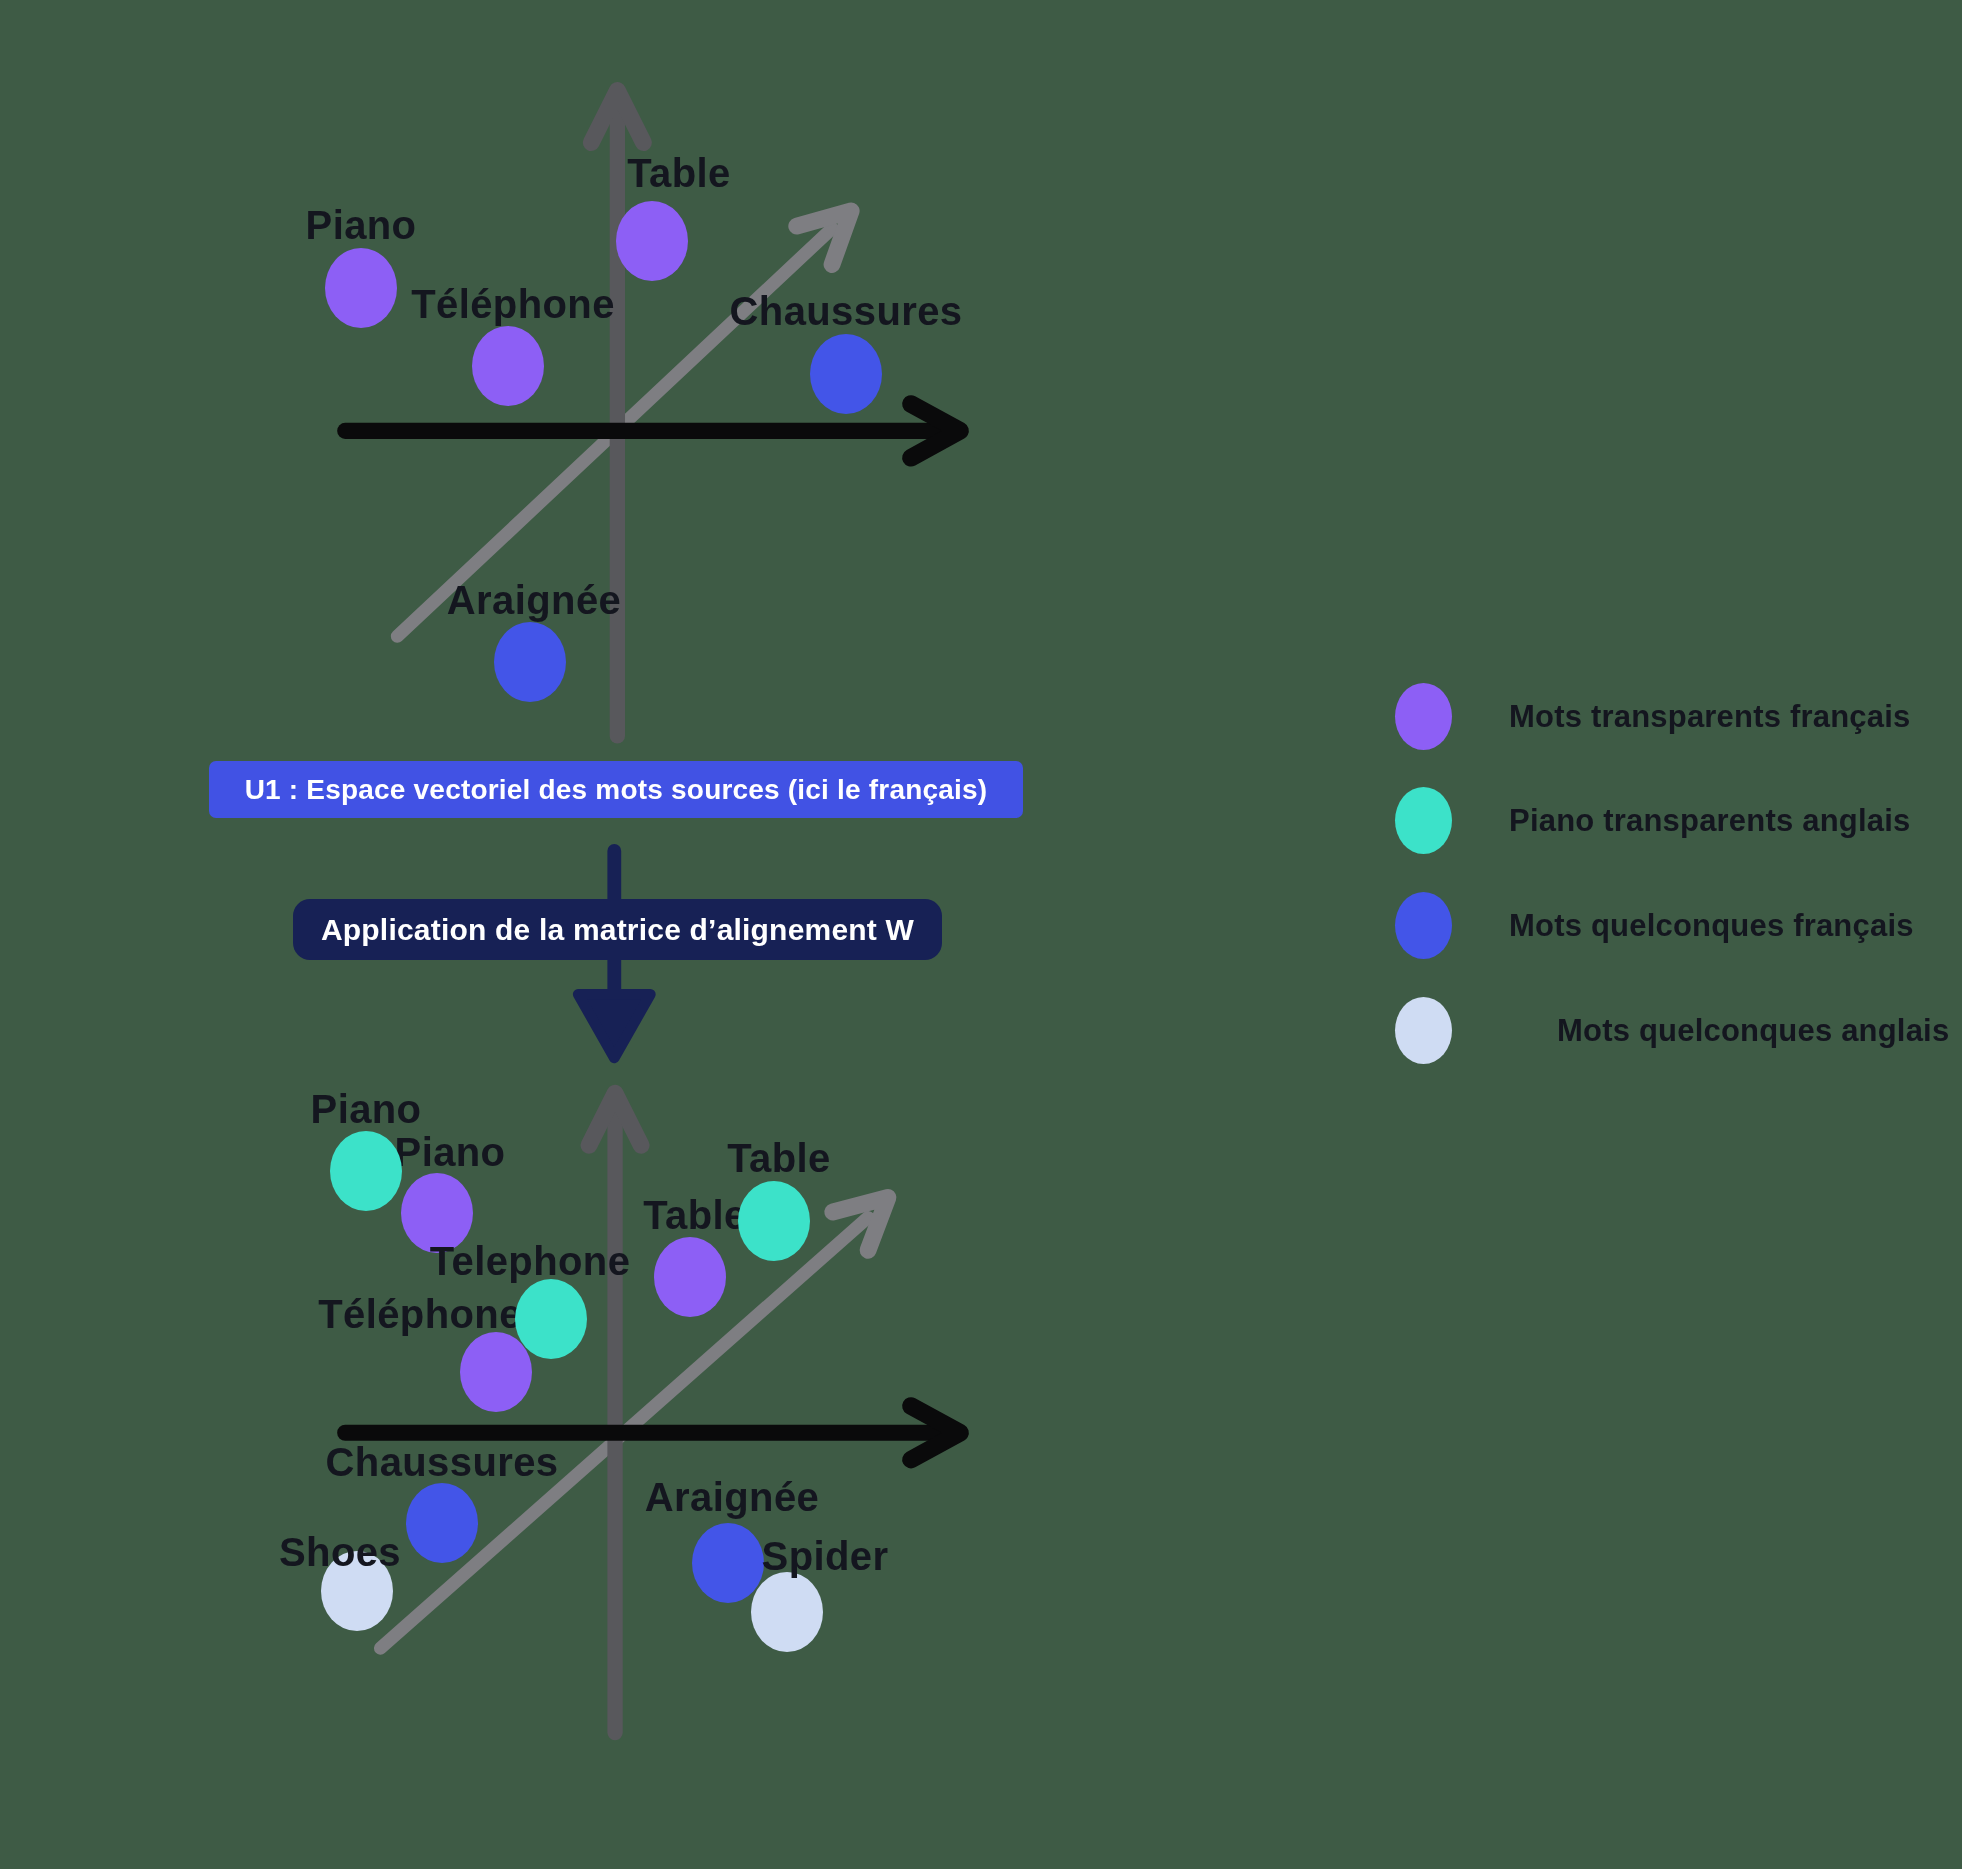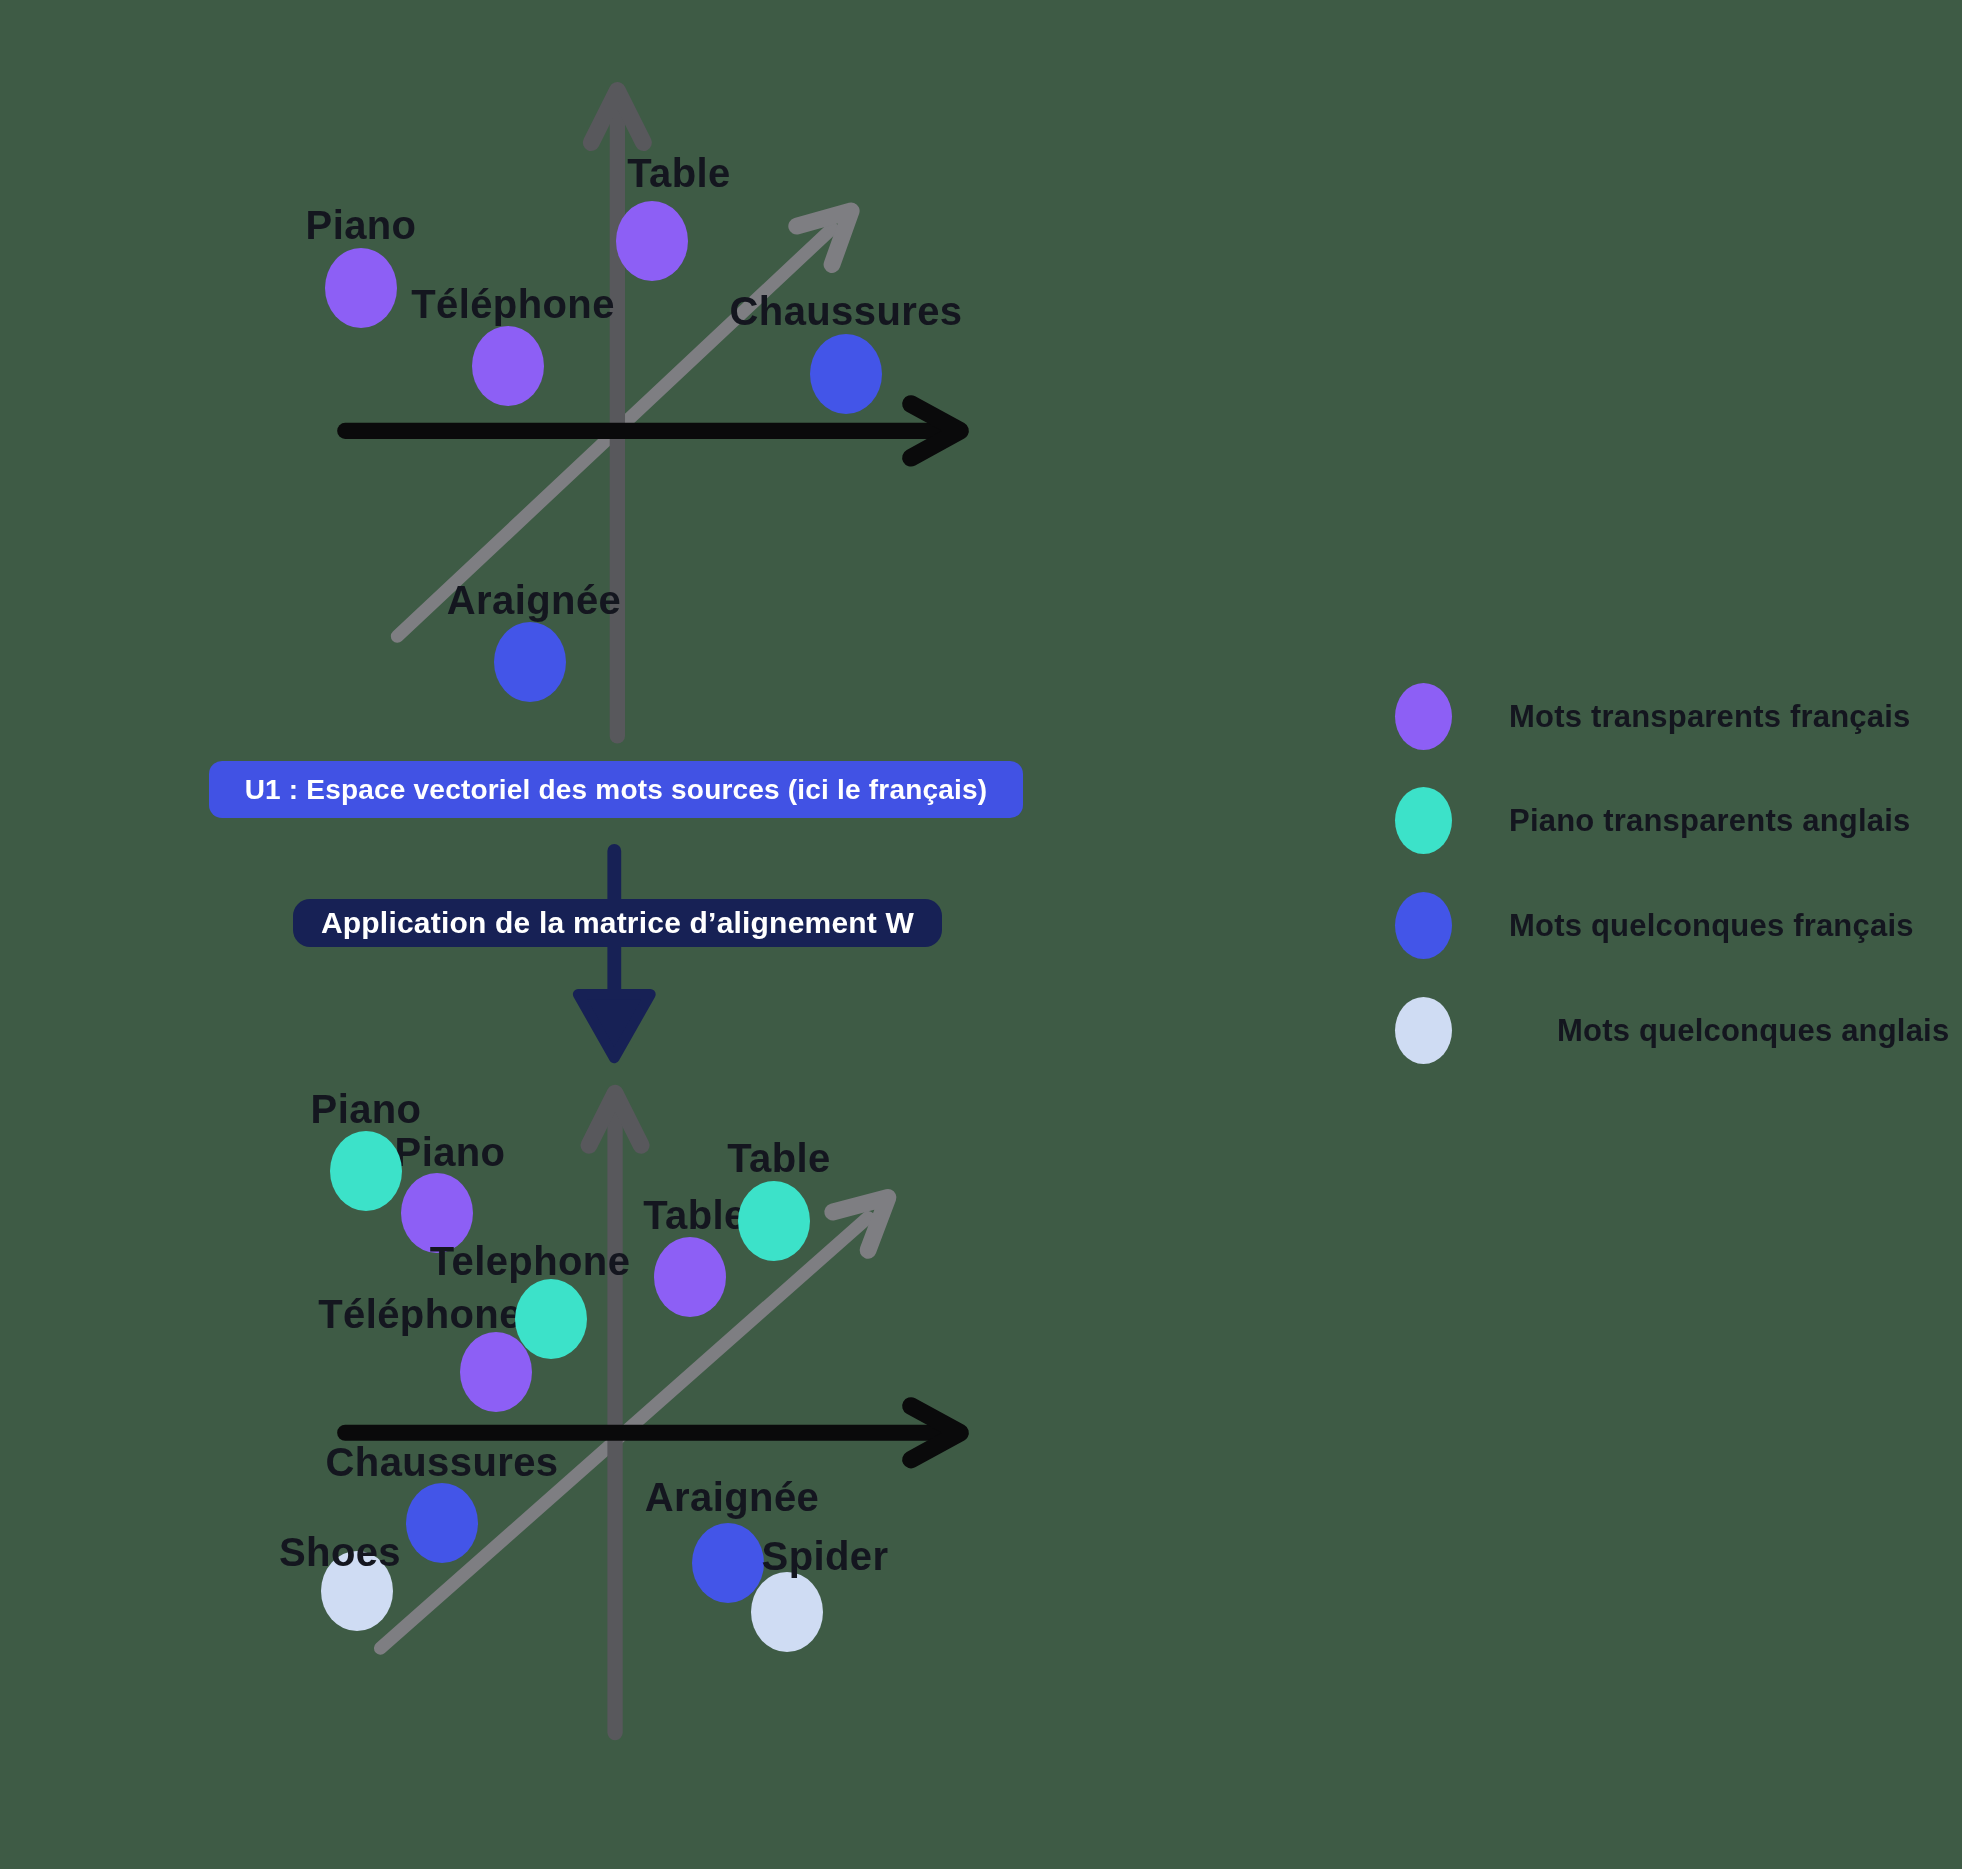--- a/index.html
+++ b/index.html
@@ -26,22 +26,22 @@
     position:absolute;transform:translate(-50%,-50%);
     font-weight:700;font-size:40px;letter-spacing:0.4px;
     color:var(--ink,#14161f);white-space:nowrap;
   }
 
   .banner{
     position:absolute;display:flex;align-items:center;justify-content:center;
     color:#ffffff;font-weight:700;font-size:28px;letter-spacing:0.2px;
     white-space:nowrap;
   }
-  .banner.blue{left:209px;top:761px;width:814px;height:57px;border-radius:13px;background:var(--c-bannerblue,#4152e4);}
-  .banner.navy{left:293px;top:899px;width:649px;height:48px;border-radius:17px;background:var(--c-navy,#172155);font-size:30px;}
+  .banner.blue{left:209px;top:761px;width:814px;height:57px;border-radius:7px;background:var(--c-bannerblue,#4152e4);}
+  .banner.navy{left:293px;top:899px;width:649px;height:61px;border-radius:17px;background:var(--c-navy,#172155);font-size:30px;}
   .banner.teal{left:219px;top:1767px;width:791px;height:60px;border-radius:14px;background:var(--c-bannerteal,#3ee1c8);font-size:29px;}
 
   .legend{position:absolute;left:1395px;top:0;width:552px;}
   .legend-row{position:absolute;display:flex;align-items:center;height:67px;}
   .legend-row .legend-dot{width:57px;height:67px;border-radius:50%;flex:0 0 auto;}
   .legend-row .legend-label{
     margin-left:57px;font-size:31px;font-weight:700;letter-spacing:0.2px;
     color:var(--ink,#14161f);white-space:nowrap;
   }
   .legend-row.r0{top:683px;}

